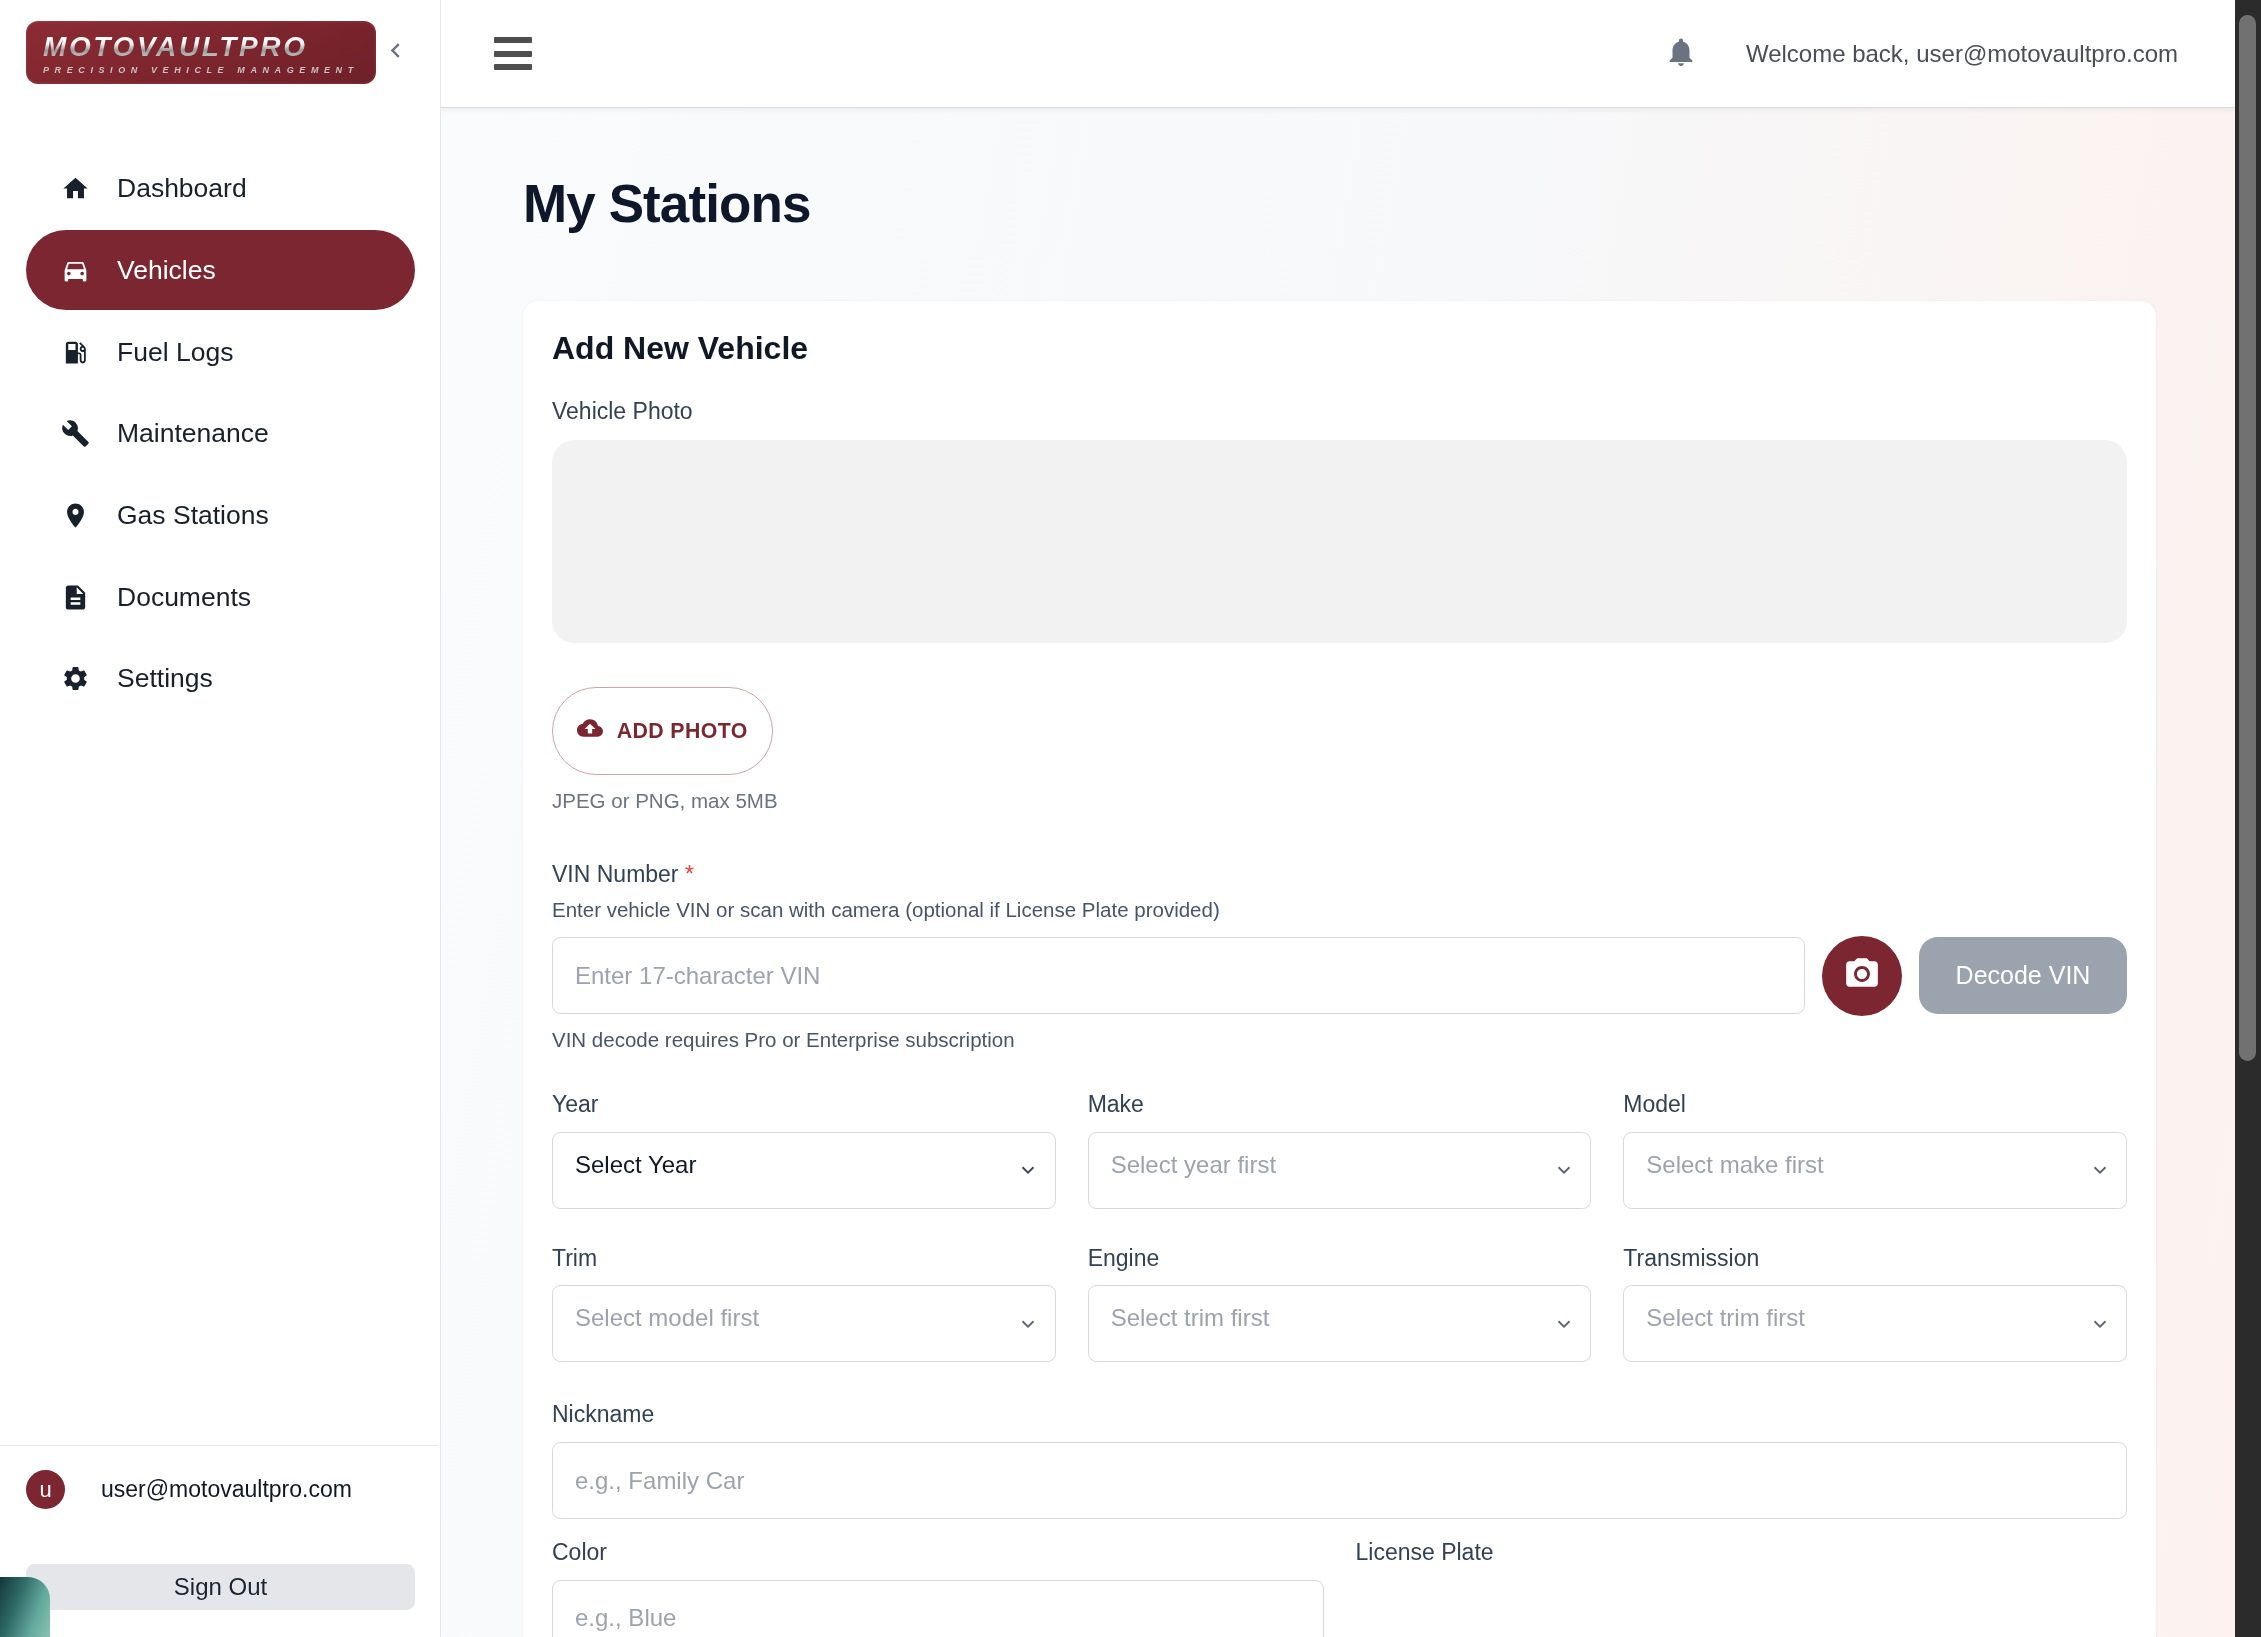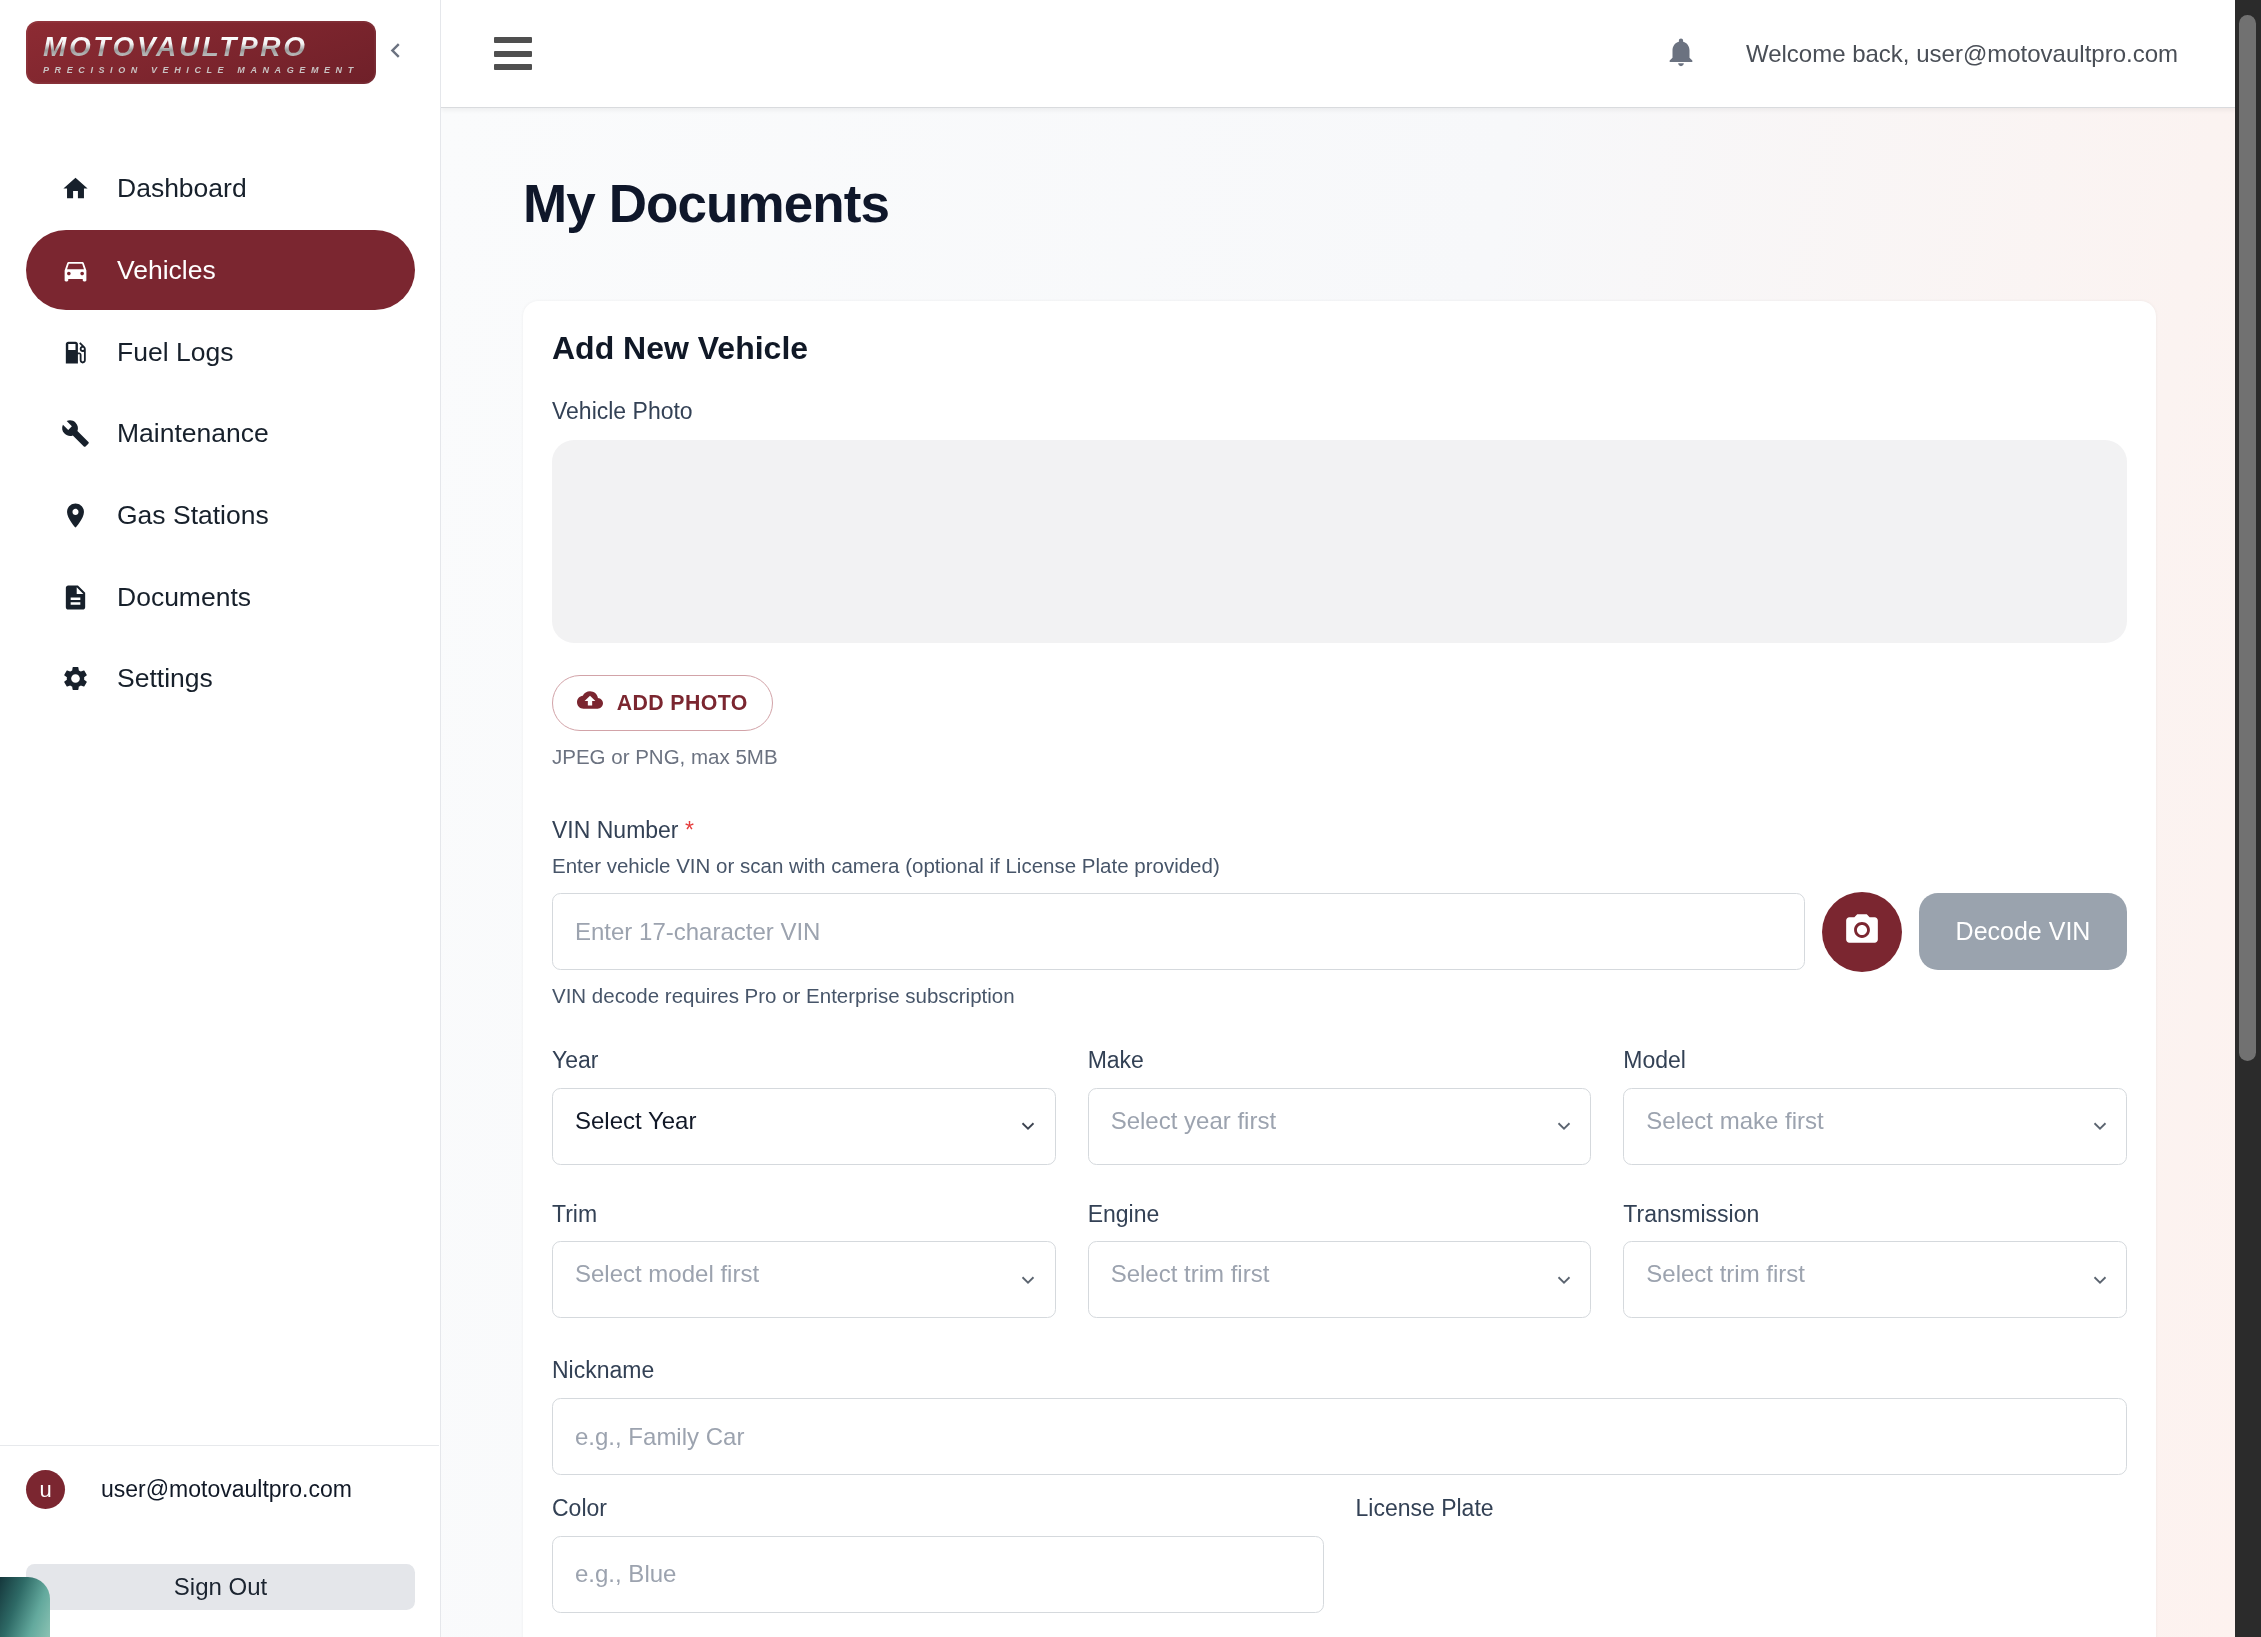--- a/index.html
+++ b/index.html
@@ -41,21 +41,21 @@
   .main { position:absolute; left:441px; top:108px; width:1795px; height:1530px; overflow:hidden;
           background:linear-gradient(100deg,#fafbfc 0%,#f7f8fa 52%,#fbf3f1 86%,#fdf2ef 100%); }
   .page-title { margin:65px 0 0 82px; font-size:53px; font-weight:800; color:#0f172a; letter-spacing:-0.9px; }
 
   .card { margin:67px 80px 0 82px; background:#ffffff; border-radius:15.4px; box-shadow:0 0.9px 3.4px rgba(15,23,42,0.06); padding:29px 29px 51px; }
   .card h2 { font-size:32px; font-weight:700; color:#101826; }
   .f-label { font-size:23px; color:#334155; }
   .req { color:#e53e3e; }
   .photo-label { margin-top:31px; }
   .photo-drop { margin-top:15.4px; height:203px; background:#f2f2f3; border-radius:22px; }
-  .addphoto-btn { margin-top:32px; display:inline-flex; align-items:center; gap:13.7px; border:1.7px solid #d2a3a8; border-radius:853px; background:#ffffff; padding:11px 24px; cursor:pointer; }
+  .addphoto-btn { margin-top:44px; display:inline-flex; align-items:center; gap:13.7px; border:1.7px solid #d2a3a8; border-radius:853px; background:#ffffff; padding:27px 24px; cursor:pointer; }
   .addphoto-btn svg { width:26px; height:26px; fill:#7b2630; }
   .addphoto-btn span { font-size:21.3px; font-weight:700; letter-spacing:0.4px; color:#7b2630; font-family:"Liberation Sans",sans-serif; }
   .photo-hint { margin-top:13.7px; font-size:20.5px; color:#6b7280; }
 
   .vin-label { margin-top:48px; }
   .vin-helper { margin-top:10.2px; font-size:20.5px; color:#475569; }
   .vin-row { margin-top:13.7px; display:flex; align-items:center; gap:17px; }
   .text-input { height:77px; border:1.7px solid #d5d9dd; border-radius:8.5px; font-size:24px; color:#8b5cf6; padding:0 22px; font-family:"Liberation Sans",sans-serif; background:#fff; width:100%; }
   .text-input::placeholder { color:#9ca3af; }
   .vin-input { flex:1; }
@@ -174,21 +174,21 @@
     <button class="bell-btn">
       <span><svg viewBox="0 0 24 24">
             <path d="M12 22c1.1 0 2-.9 2-2h-4c0 1.1.89 2 2 2zm6-6v-5c0-3.07-1.64-5.64-4.5-6.32V4c0-.83-.67-1.5-1.5-1.5s-1.5.67-1.5 1.5v.68C7.63 5.36 6 7.92 6 11v5l-2 2v1h16v-1l-2-2z"></path>
           </svg></span>
     </button>
     <div class="welcome">Welcome back, user@motovaultpro.com</div>
   </div>
 </header>
 
 <main class="main">
-  <h1 class="page-title">My Documents</h1>
+  <h1 class="page-title">My Stations</h1>
 
   <section class="card">
     <h2>Add New Vehicle</h2>
 
     <div class="f-label photo-label">Vehicle Photo</div>
     <div class="photo-drop"></div>
 
     <button class="addphoto-btn">
       <span><svg viewBox="0 0 24 24">
             <path d="M19.35 10.04C18.67 6.59 15.64 4 12 4 9.11 4 6.6 5.64 5.35 8.04 2.34 8.36 0 10.91 0 14c0 3.31 2.69 6 6 6h13c2.76 0 5-2.24 5-5 0-2.64-2.05-4.78-4.65-4.96zM14 13v4h-4v-4H7l5-5 5 5h-3z"></path>

